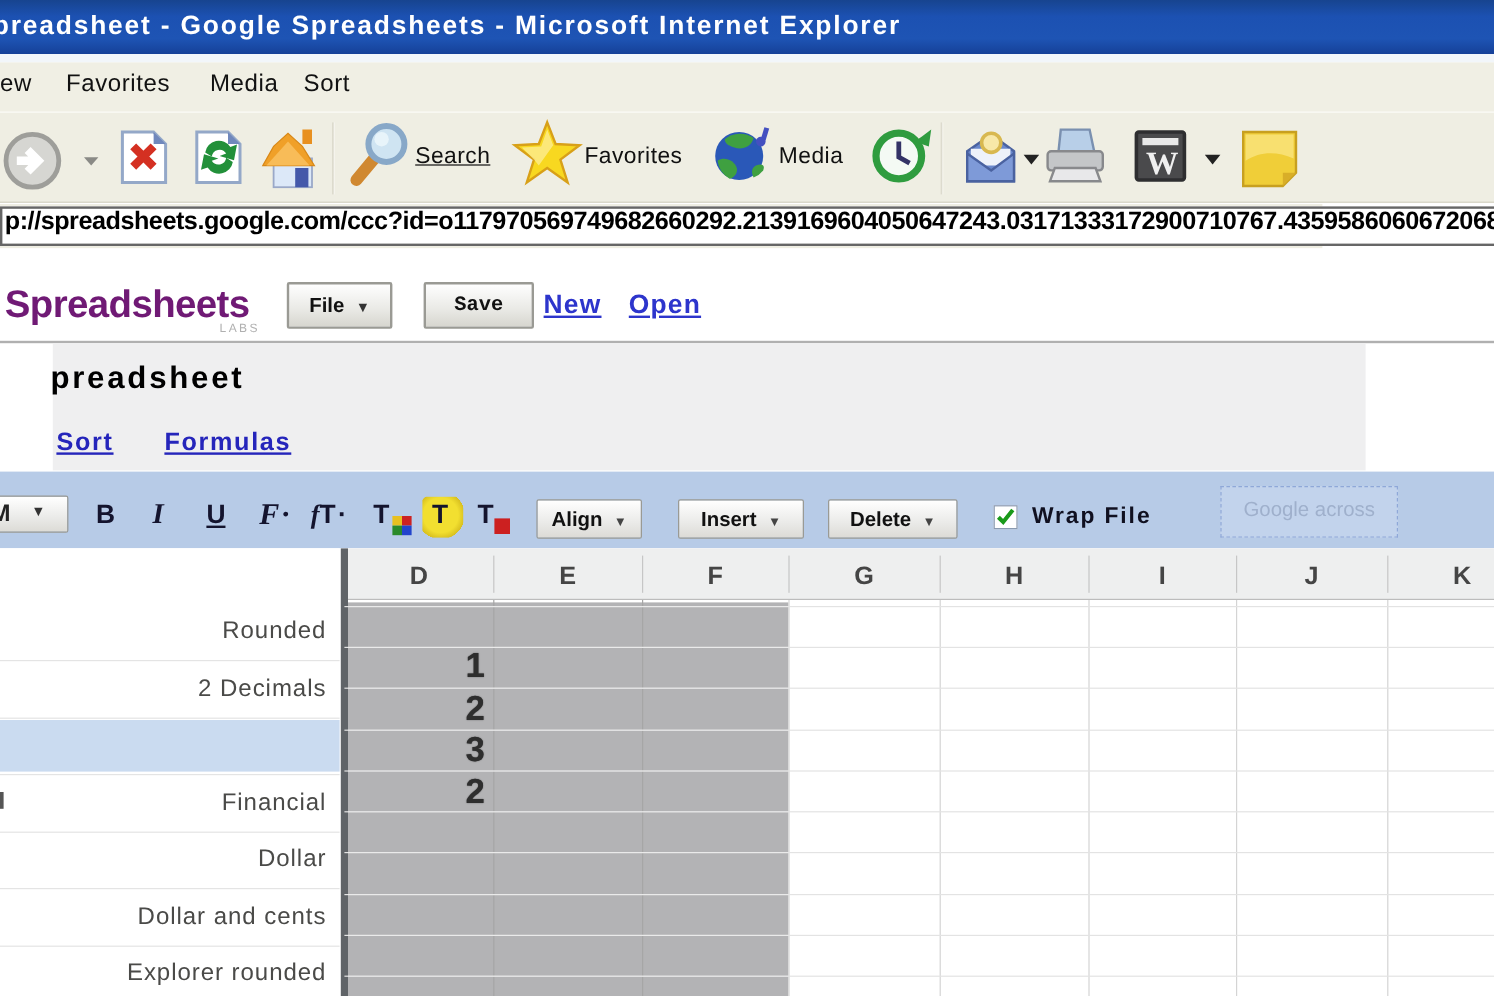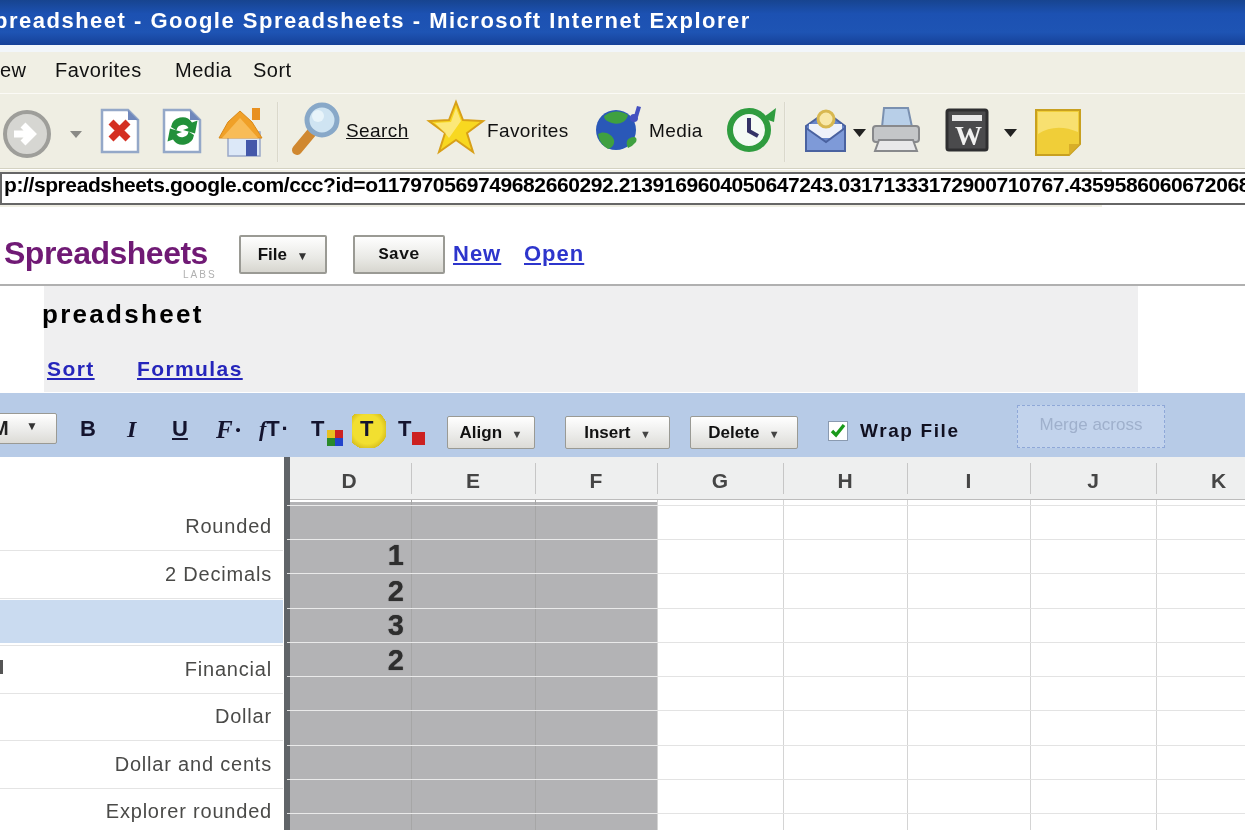--- a/index.html
+++ b/index.html
@@ -178,21 +178,21 @@
     <div class="abs" style="left:412px; top:39px; width:13px; height:13px; background:#cc2020;"></div>
     <div class="abs wbtn" style="left:447px; width:88px; line-height:31px;">Align &nbsp;<span style="font-size:11px;color:#444;">▼</span></div>
     <div class="abs wbtn" style="left:565px; width:105px; line-height:31px;">Insert &nbsp;<span style="font-size:11px;color:#444;">▼</span></div>
     <div class="abs wbtn" style="left:690px; width:108px; line-height:31px;">Delete &nbsp;<span style="font-size:11px;color:#444;">▼</span></div>
     <div class="abs" style="left:828px; top:28px; width:20px; height:20px; background:#fff; border:1px solid #8a9ab0;">
       <svg width="18" height="18" viewBox="0 0 18 18">
           <path d="M3 9 L7 13 L15 3" stroke="#1a9a1a" stroke-width="3.4" fill="none"></path>
         </svg>
     </div>
     <div class="abs" style="left:860px; top:27px; font-size:19px; font-weight:bold; color:#101020; letter-spacing:1.6px;">Wrap File</div>
-    <div class="abs" style="left:1017px; top:12px; width:148px; height:43px; background:#c2d3ec; border:1px dashed #8fa8d8; color:#9fb0cc; font-size:17px; text-align:center; line-height:38px;">Merge across</div>
+    <div class="abs" style="left:1017px; top:12px; width:148px; height:43px; background:#c2d3ec; border:1px dashed #8fa8d8; color:#9fb0cc; font-size:17px; text-align:center; line-height:38px;">Google across</div>
   </div>
 
   <div id="grid" class="abs">
     <div id="leftpane" class="abs"></div>
     <div id="rowhl" class="abs"></div>
     <div id="colheads" class="abs"></div>
     <div id="selblock" class="abs"></div>
     <div id="paneborder" class="abs"></div>
     <div class="abs" style="left:0; top:203px; width:3px; height:14px; background:#555;"></div>
   <div class="abs colhead" style="left:339px; width:20px; text-align:center;">D</div>

